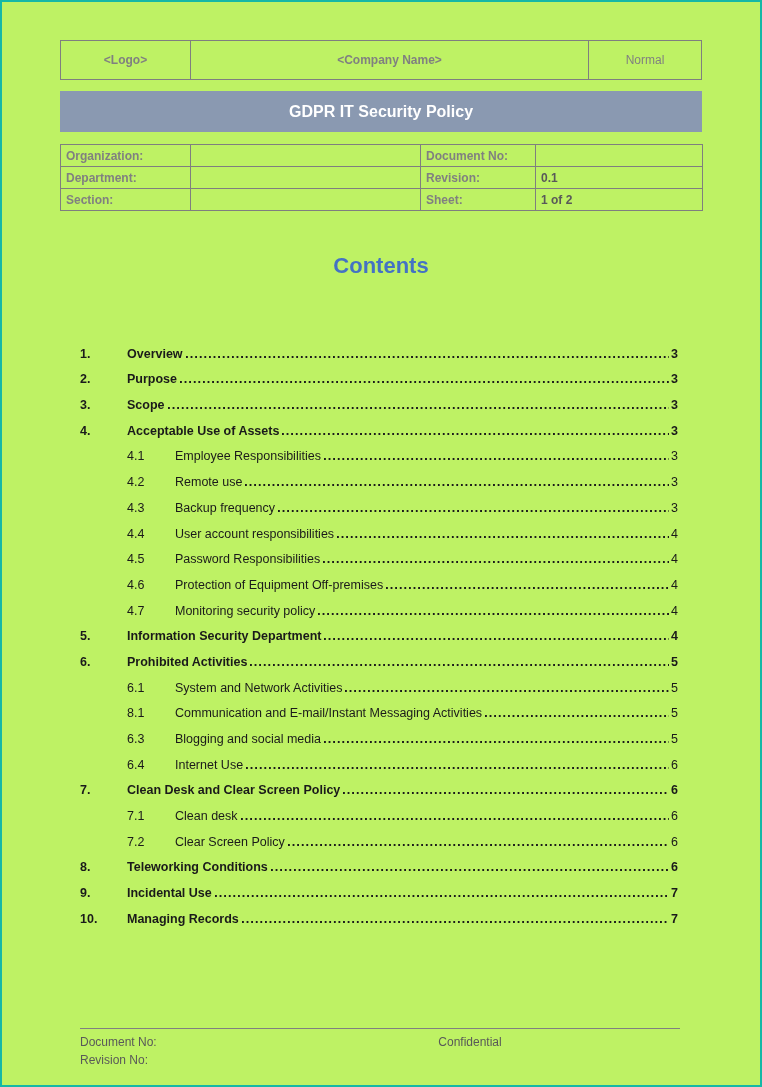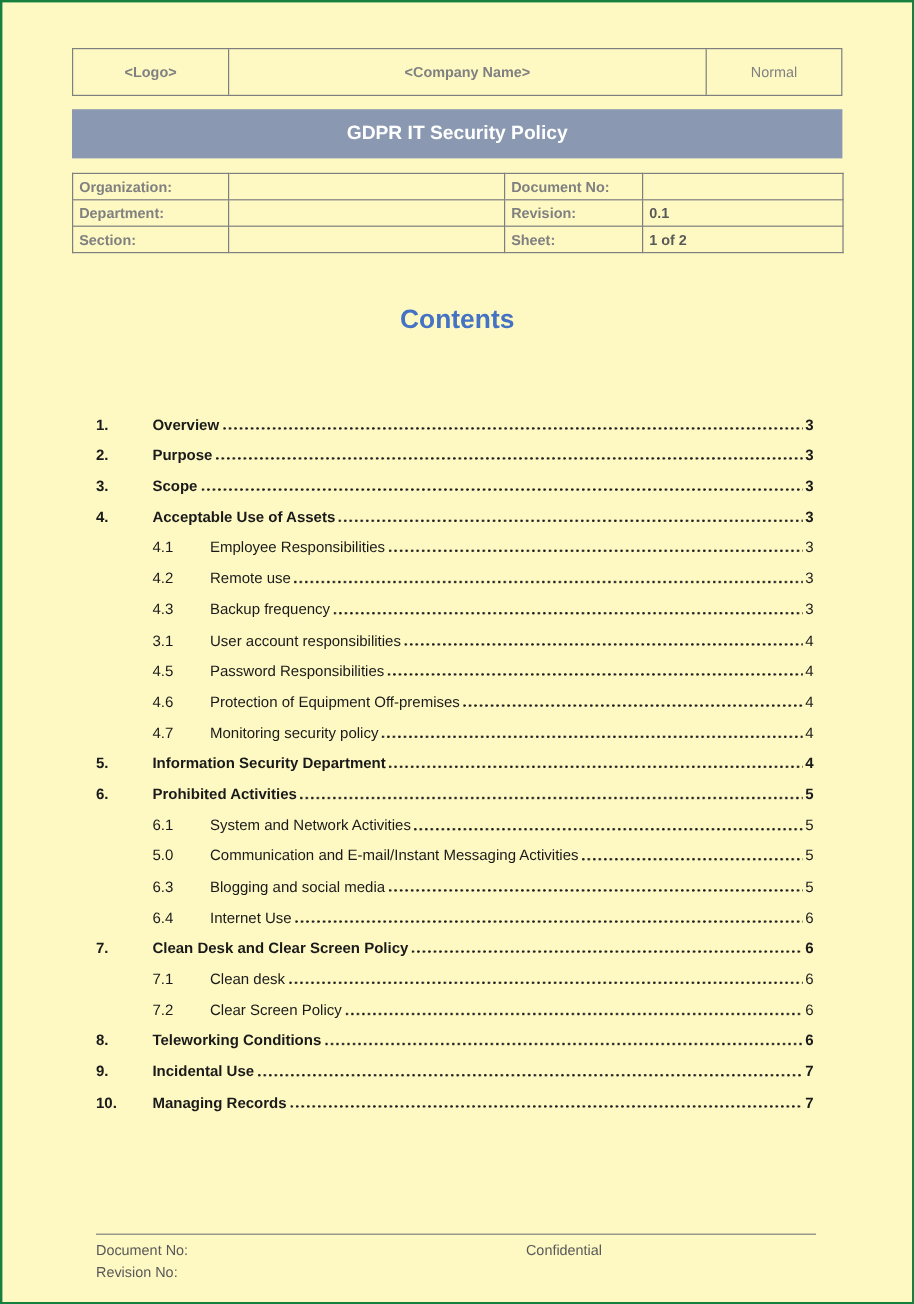--- a/index.html
+++ b/index.html
@@ -1,22 +1,22 @@
 <!DOCTYPE html>
 <html><head>
 <meta charset="utf-8">
 <style>
   * { margin:0; padding:0; box-sizing:border-box; }
   html,body { background:#fff; }
   body { font-family:"Liberation Sans", sans-serif; }
   .page {
     position:relative;
     width:762px; height:1087px;
-    background:#fef9c3;
-    border:2px solid #15803d;
+    background:#bef264;
+    border:2px solid #14b8a6;
     overflow:hidden;
   }
   
   .hdr-table {
     margin:38px 0 0 58px;
     width:642px; height:40px;
     display:flex;
     border:1px solid #7f7f7f;
   }
   .hdr-cell {
@@ -190,21 +190,21 @@
     </div>
 
     <div class="toc-row lvl2">
       <span class="toc-num">4.3</span>
       <span class="toc-title">Backup frequency</span>
       <span class="toc-leader"></span>
       <span class="toc-page">3</span>
     </div>
 
     <div class="toc-row lvl2">
-      <span class="toc-num">3.1</span>
+      <span class="toc-num">4.4</span>
       <span class="toc-title">User account responsibilities</span>
       <span class="toc-leader"></span>
       <span class="toc-page">4</span>
     </div>
 
     <div class="toc-row lvl2">
       <span class="toc-num">4.5</span>
       <span class="toc-title">Password Responsibilities</span>
       <span class="toc-leader"></span>
       <span class="toc-page">4</span>
@@ -239,21 +239,21 @@
     </div>
 
     <div class="toc-row lvl2">
       <span class="toc-num">6.1</span>
       <span class="toc-title">System and Network Activities</span>
       <span class="toc-leader"></span>
       <span class="toc-page">5</span>
     </div>
 
     <div class="toc-row lvl2">
-      <span class="toc-num">5.0</span>
+      <span class="toc-num">8.1</span>
       <span class="toc-title">Communication and E-mail/Instant Messaging Activities</span>
       <span class="toc-leader"></span>
       <span class="toc-page">5</span>
     </div>
 
     <div class="toc-row lvl2">
       <span class="toc-num">6.3</span>
       <span class="toc-title">Blogging and social media</span>
       <span class="toc-leader"></span>
       <span class="toc-page">5</span>

